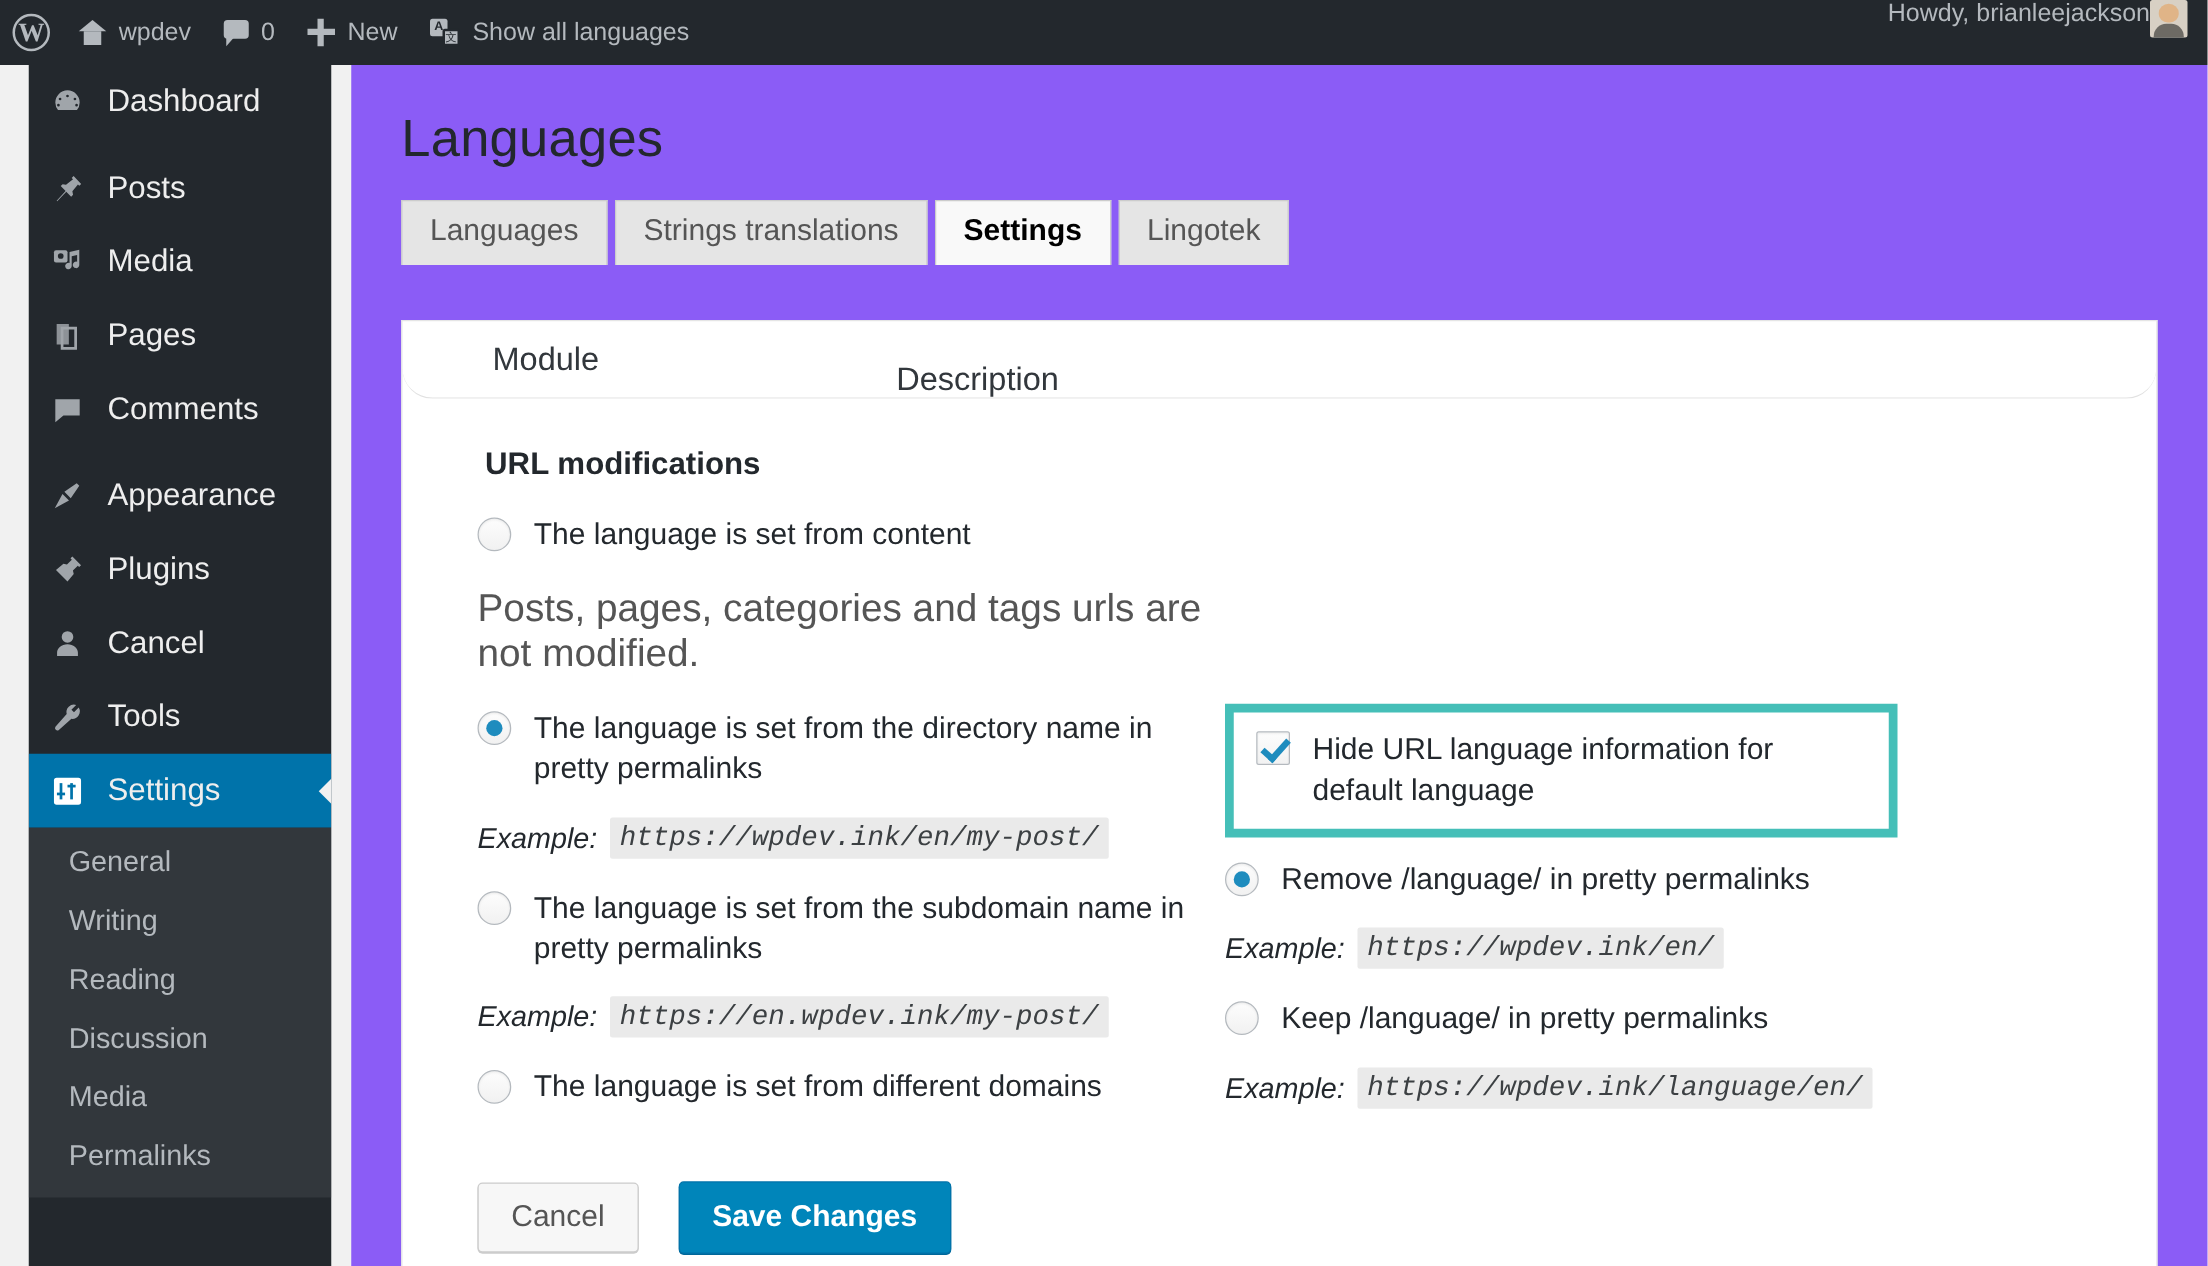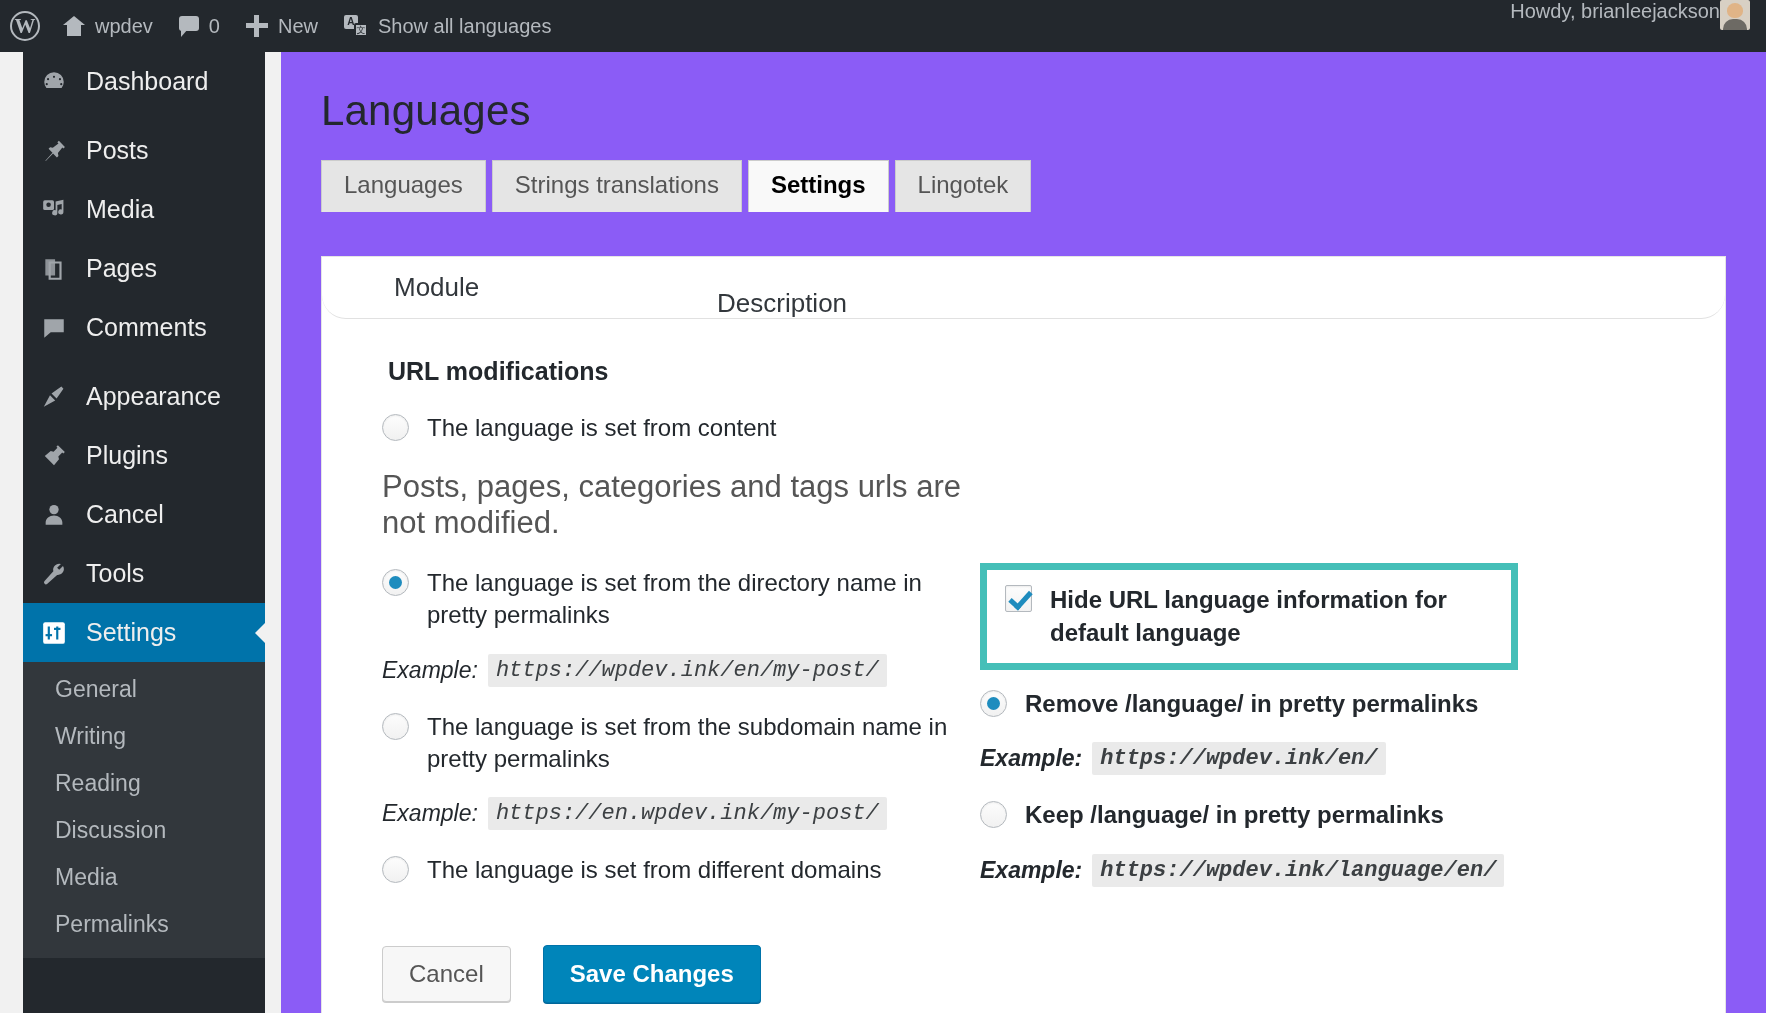--- a/index.html
+++ b/index.html
@@ -324,21 +324,20 @@
   }
   .col-left {
     width: 650px;
     padding-left: 60px;
     box-sizing: border-box;
   }
   .col-right {
     flex: 1;
     padding-left: 8px;
     box-sizing: border-box;
-    font-weight: bold;
   }
 
   .opt-row {
     display: flex;
     align-items: flex-start;
     margin-bottom: 24px;
   }
   .opt-row.tight { margin-bottom: 22px; }
 
   .radio {

